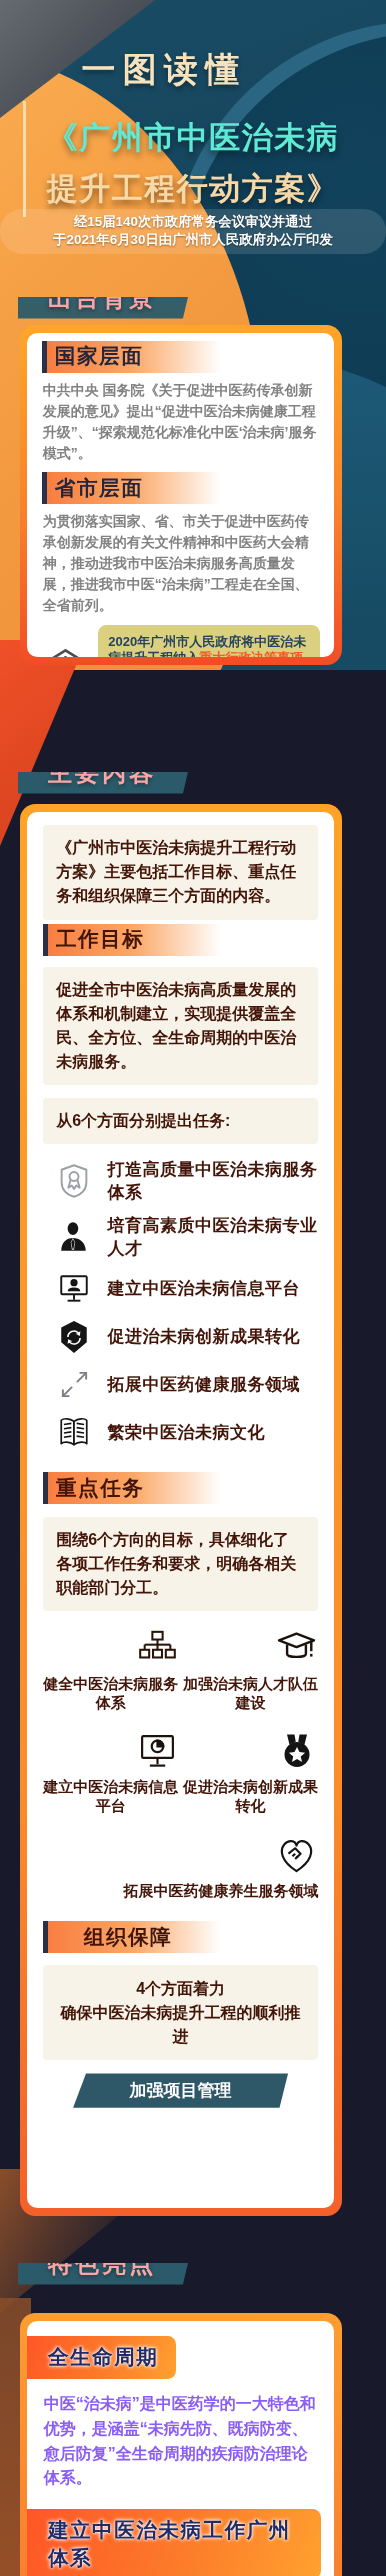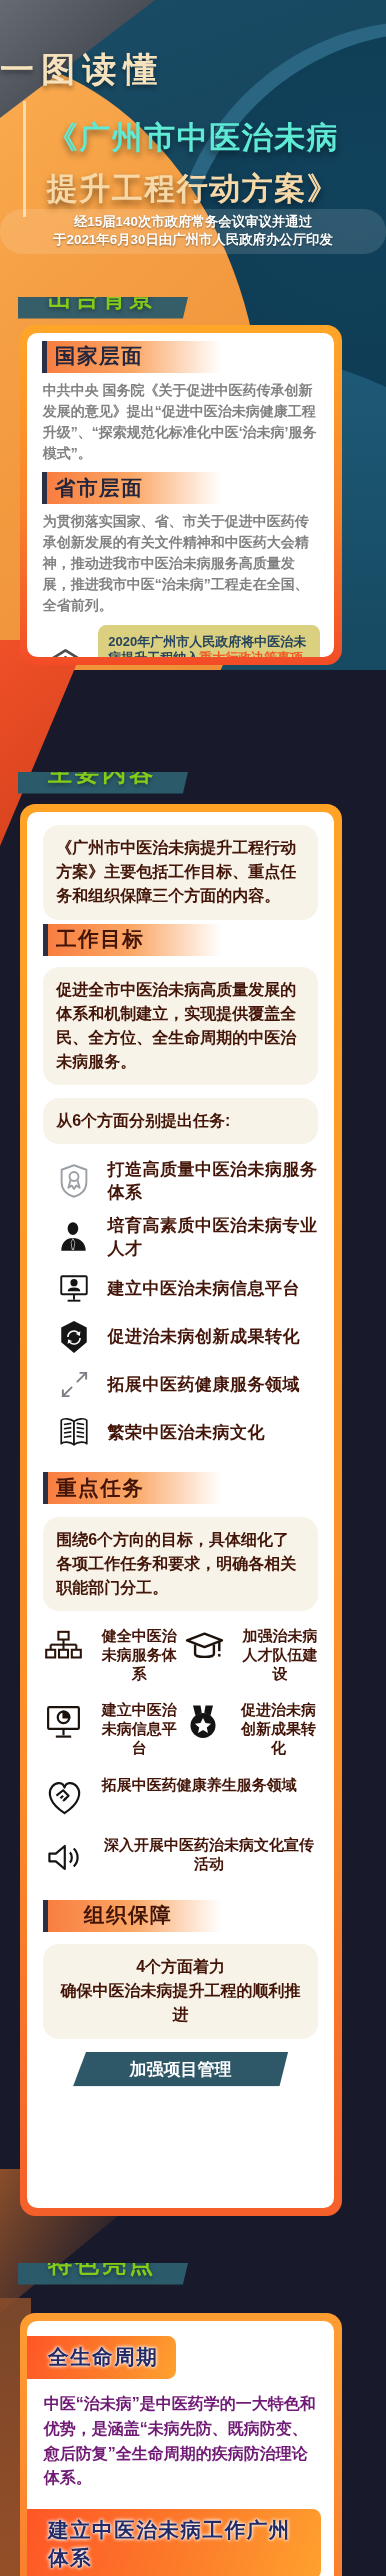--- a/index.html
+++ b/index.html
@@ -14,37 +14,37 @@
     background:radial-gradient(circle at 35% 30%,#11425c 0%,#0e3a52 60%,#0c3349 100%);}
   .teal-low{position:absolute;left:-41px;top:355px;width:567px;height:464px;border-radius:50%;
     background:linear-gradient(180deg,#1d5a77 0%,#174b63 60%);}
   .gray-wedge{position:absolute;left:0;top:0;width:155px;height:118px;
     background:linear-gradient(135deg,#666b72 0%,#4a4f57 55%,#343942 100%);
     clip-path:polygon(0 0,100% 0,0 100%);}
   .orange-blob{position:absolute;left:-222px;top:49px;width:489px;height:762px;
     background:linear-gradient(150deg,#ffb458 0%,#f49d42 45%,#ec8a33 100%);
     border-radius:48% 52% 60% 40%/34% 44% 56% 66%;transform:rotate(-12deg);}
   
-  .badge-title{position:absolute;left:0;top:47px;width:328px;z-index:4;
+  .badge-title{position:absolute;left:0;top:47px;width:328px;text-align:center;z-index:4;
     font-size:34px;font-weight:800;letter-spacing:7.2px;color:#f6e3bd;
     text-shadow:0 3.1px 5.2px rgba(0,0,0,.4);}
   .cream-line{position:absolute;left:23px;top:101px;width:3.1px;height:116px;background:#f3ddb0;z-index:4;}
   .main-title{position:absolute;left:0;width:386px;text-align:center;z-index:4;font-weight:800;
     font-size:31px;letter-spacing:1.5px;text-shadow:0 4.1px 6.2px rgba(0,0,0,.45);}
   .mt1{top:117px;color:#5eead4;}
   .mt2{top:168px;color:#f7d9a8;}
   .sub-band{position:absolute;left:0;top:209px;width:386px;z-index:4;
     background:rgba(255,255,255,.13);padding:4.1px 0 5.2px 0;text-align:center;border-radius:22px;}
   .sub-band div{color:#ffffff;font-weight:700;font-size:13.4px;line-height:1.32;
     text-shadow:0 1px 2.1px rgba(0,0,0,.4);}
   
   .sec-bar{position:absolute;left:18px;width:170px;height:21.6px;z-index:5;
     background:rgba(43,91,107,.95);clip-path:polygon(0 0,100% 0,97% 100%,0 100%);}
   .sec-bar .t{position:absolute;left:30px;top:-11.3px;font-size:24px;font-weight:800;
-    letter-spacing:3.1px;color:#84cc16;line-height:1;text-shadow:0 2.1px 4.1px rgba(0,0,0,.4);white-space:nowrap;}
+    letter-spacing:3.1px;color:#fca5a5;line-height:1;text-shadow:0 2.1px 4.1px rgba(0,0,0,.4);white-space:nowrap;}
   .bar1{top:297px;}
   .bar2{top:772px;background:#2b5b6b;}
   .bar3{top:2263px;background:#2b5b6b;}
   
   .card{position:absolute;left:19.6px;width:322px;border-radius:15.5px;z-index:3;box-sizing:border-box;padding:7.7px;}
   .card .inner{background:#ffffff;border-radius:10.3px;height:100%;box-sizing:border-box;overflow:hidden;}
   .card1{top:325px;height:340px;background:linear-gradient(180deg,#ffa628 0%,#f8822c 55%,#f24c27 100%);}
   .card1 .inner{padding:8.2px 14.4px;}
   .card2{top:804px;height:1412px;background:linear-gradient(180deg,#ffa326 0%,#fb8c2a 70%,#f5602a 100%);}
   .card2 .inner{padding:13.4px 15.5px;}
@@ -58,43 +58,43 @@
   .c2h{color:#431508;}
   .para-gray{color:#828282;font-weight:600;font-size:14px;line-height:1.5;margin:7.2px 1px 0 1px;}
   .khaki{background:#dbcf80;border-radius:8.2px;padding:8.2px 10.3px;margin-top:10.3px;
     color:#27445c;font-weight:700;font-size:13px;line-height:1.28;}
   .khaki .accent{color:#f15a22;}
   .khaki p{margin:0 0 5.2px 0;}
   .khaki p:last-child{margin:0;}
   .gov-row{display:flex;align-items:center;gap:9.3px;margin-top:9.3px;}
   .gov-row .khaki{flex:1;margin-top:0;}
   
-  .cream{background:#f8f3e8;border-radius:16px;padding:11.3px 13.4px;color:#431508;
+  .cream{background:#f8f3e8;border-radius:4px;padding:11.3px 13.4px;color:#431508;
     font-weight:700;font-size:16px;line-height:1.5;}
   .cream.center{text-align:center;}
   .six-list{margin-top:13.4px;display:flex;flex-direction:column;gap:10px;}
   .six-row{display:flex;align-items:center;gap:14.4px;padding-left:12.4px;}
   .six-row .ic{width:38px;height:38px;flex:0 0 38px;display:flex;align-items:center;justify-content:center;}
   .six-row .lab{font-size:17px;font-weight:800;color:#431508;letter-spacing:0.5px;}
   .task-grid{margin-top:15.5px;display:grid;grid-template-columns:1fr 1fr;gap:17.5px 4.1px;}
-  .cell{display:flex;align-items:flex-start;gap:16px;}
+  .cell{display:flex;flex-direction:column;align-items:flex-end;gap:5px;}
   .cell .ic{width:43px;height:43px;display:flex;align-items:center;justify-content:center;}
   .cell .lab{font-size:15px;font-weight:800;color:#431508;text-align:center;}
   .span2{grid-column:1/3;font-family:Liberation Mono, monospace;}
   .banner{margin:0 auto;background:#2e5768;color:#fff;font-weight:700;font-size:17px;
     text-align:center;padding:5.7px 0;filter:drop-shadow(0 2.6px 0 rgba(10,20,30,.28));}
   .bn1{width:76%;clip-path:polygon(7% 0,100% 0,93% 100%,0 100%);margin-top:15.5px;}
   .bn2{width:78%;clip-path:polygon(6% 0,100% 0,96% 100%,0 100%);margin-top:13.4px;}
   .gap1{margin-top:4px;}
   
   .pill{display:inline-block;background:linear-gradient(110deg,#ff5626 0%,#fc7c2a 55%,#ffa12f 100%);
     border-radius:0 8.2px 8.2px 0;margin-left:-13.4px;padding:7.2px 17.5px 7.2px 20.6px;
     font-size:20.6px;font-weight:900;letter-spacing:1.5px;color:#242a63;
     text-shadow:0 0 3.1px #ffffff,0 0 1px #ffffff,0 0 4.1px #ffffff;}
-  .navy-p{color:#701a75;font-weight:800;font-size:16px;line-height:1.55;margin:13.4px 2.1px 0 3.1px;}
+  .navy-p{color:#8b5cf6;font-weight:800;font-size:16px;line-height:1.55;margin:13.4px 2.1px 0 3.1px;}
   
   .red-wedge{position:absolute;left:0;top:640px;width:124px;height:206px;z-index:1;
     background:linear-gradient(140deg,#f05028 0%,#d8441f 70%);
     clip-path:polygon(0 0,70% 0,0 100%);}
   .brown-glow{position:absolute;left:0;top:2169px;width:175px;height:144px;z-index:0;
     background:linear-gradient(120deg,#8a4e2a 0%,rgba(138,78,42,0) 70%);
     clip-path:polygon(0 0,100% 0,0 100%);}
   .side-strip{position:absolute;left:0;top:2298px;width:31px;height:649px;z-index:0;
     background:linear-gradient(180deg,#8a4e2a 0%,#b05a26 50%,#d8551f 100%);opacity:.85;}
   
@@ -298,30 +298,20 @@
           <span class="ic">
             <svg width="44" height="44" viewBox="0 0 64 64" fill="none" stroke="#141414" stroke-width="3.2" stroke-linejoin="round">
               <path d="M32 56 C10 42 6 26 14 16 C20 9 30 10 32 18 C34 10 44 9 50 16 C58 26 54 42 32 56 Z"></path>
               <path d="M20 30 L30 22 L38 30 L32 36"></path>
               <path d="M26 34 L30 30"></path>
               <path d="M30 38 L34 34"></path>
             </svg>
           </span>
           <span class="lab">拓展中医药健康养生服务领域</span>
         </div>
-        <div class="cell span2">
-          <span class="ic">
-            <svg width="41" height="41" viewBox="0 0 64 64" fill="none" stroke="#141414" stroke-width="3.4" stroke-linejoin="round">
-              <polygon points="10,26 20,26 34,14 34,50 20,38 10,38" fill="#ffffff"></polygon>
-              <path d="M42 24 C46 28 46 36 42 40"></path>
-              <path d="M48 18 C56 26 56 38 48 46"></path>
-            </svg>
-          </span>
-          <span class="lab">深入开展中医药治未病文化宣传活动</span>
-        </div>
       </div>
 
       <span class="h-label c2h" style="margin-top:20.6px;padding-left:36px;">组织保障</span>
       <div class="cream center" style="margin-top:12.4px;">
         <div>4个方面着力</div>
         <div>确保中医治未病提升工程的顺利推进</div>
       </div>
 
       <div class="banner bn2">加强项目管理</div>
 

